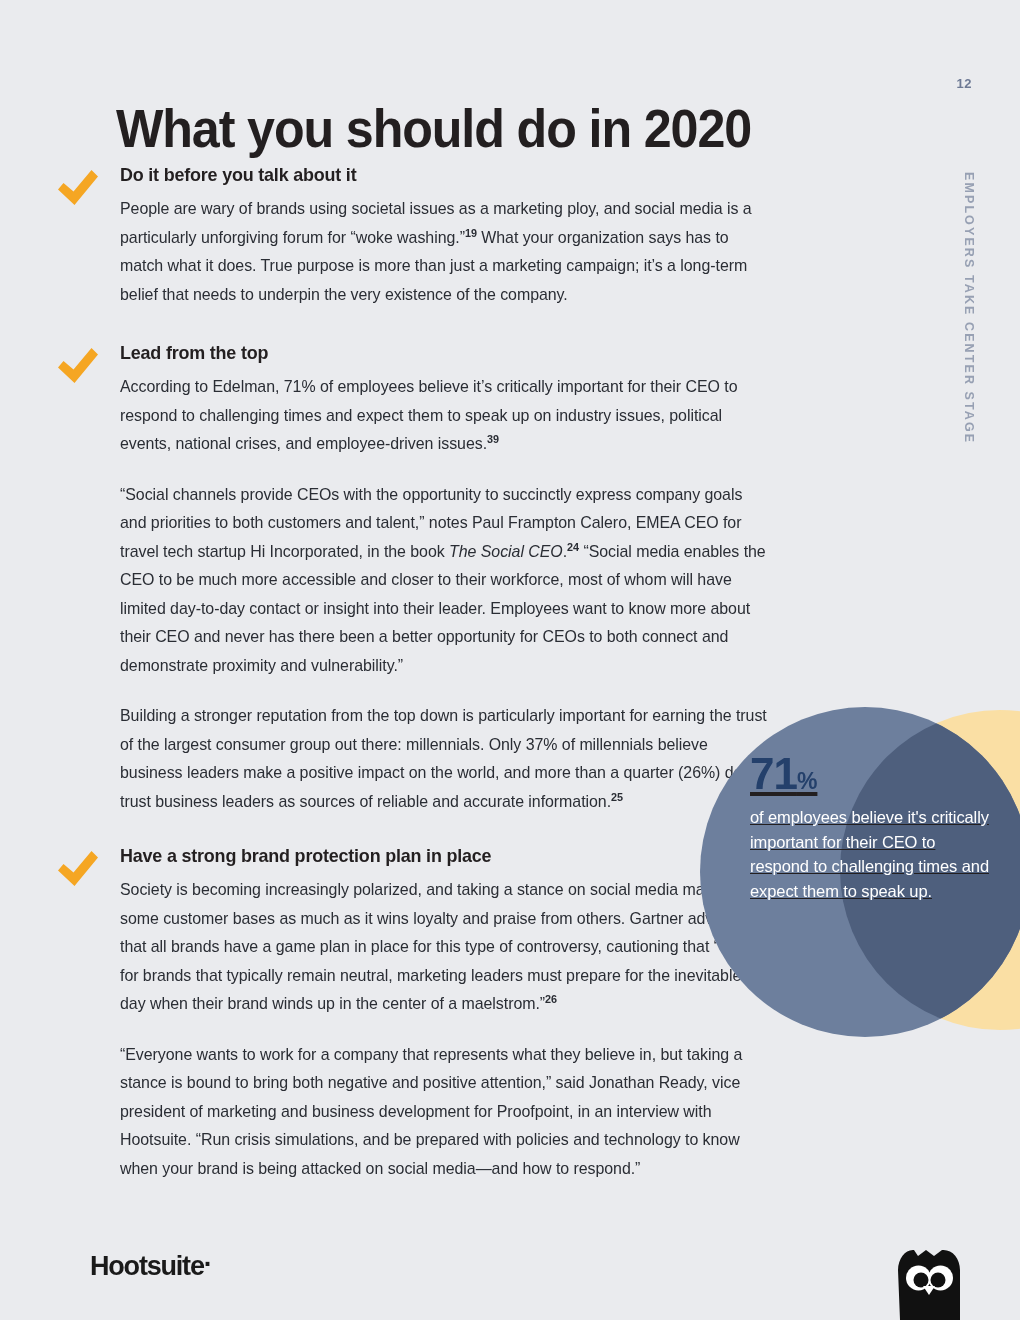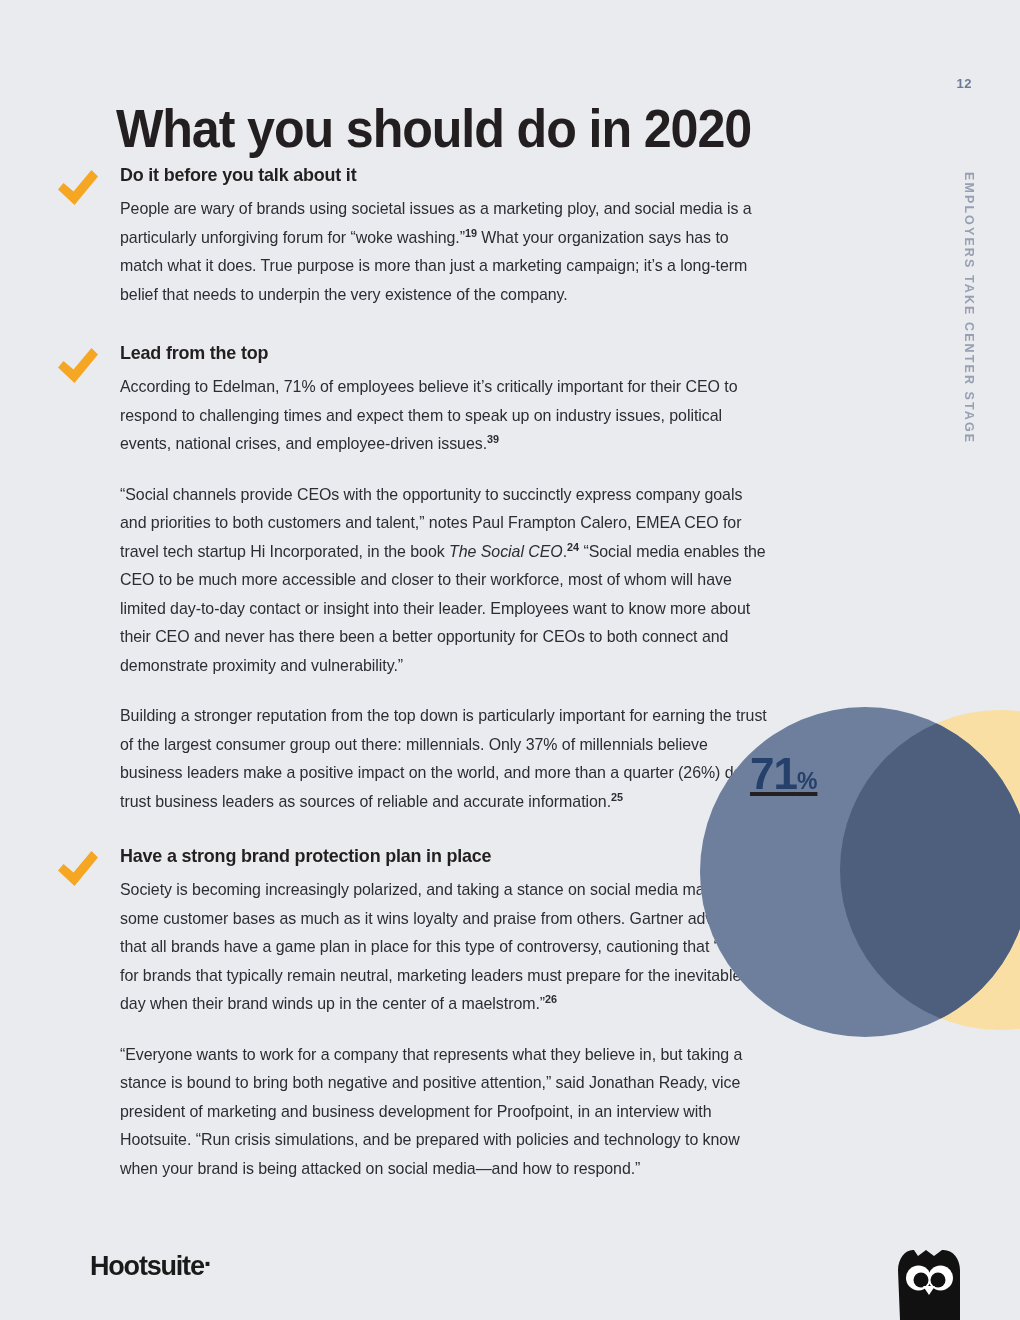--- a/index.html
+++ b/index.html
@@ -254,20 +254,21 @@
       <circle cx="165" cy="172" r="165" fill="#6d7f9d"></circle>
 
       <g clip-path="url(#blue-clip)">
         <circle cx="300" cy="170" r="160" fill="#4e5f7d"></circle>
       </g>
     </svg>
   </div>
 
   <div class="stat-text">
     <div class="stat-figure"><span>71</span><span class="pct">%</span></div>
+    <div class="stat-desc">of employees believe it's critically important for their CEO to respond to challenging times and expect them to speak up.</div>
   </div>
 
   <div class="wordmark"><span>Hootsuite</span><span class="dot">·</span></div>
 
   <div class="owl-mark">
     <svg viewBox="0 0 66 72" xmlns="http://www.w3.org/2000/svg">
       <path d="M2 22 C2 10 10 1 18 2 L22 8 L30 2 L38 8 L46 2 C56 1 64 10 64 22 L64 72 L4 72 Z" fill="#111111"></path>
       <circle cx="22.5" cy="30" r="12.5" fill="#ffffff"></circle>
       <circle cx="44.5" cy="30" r="12.5" fill="#ffffff"></circle>
       <circle cx="25" cy="32" r="7.5" fill="#111111"></circle>

